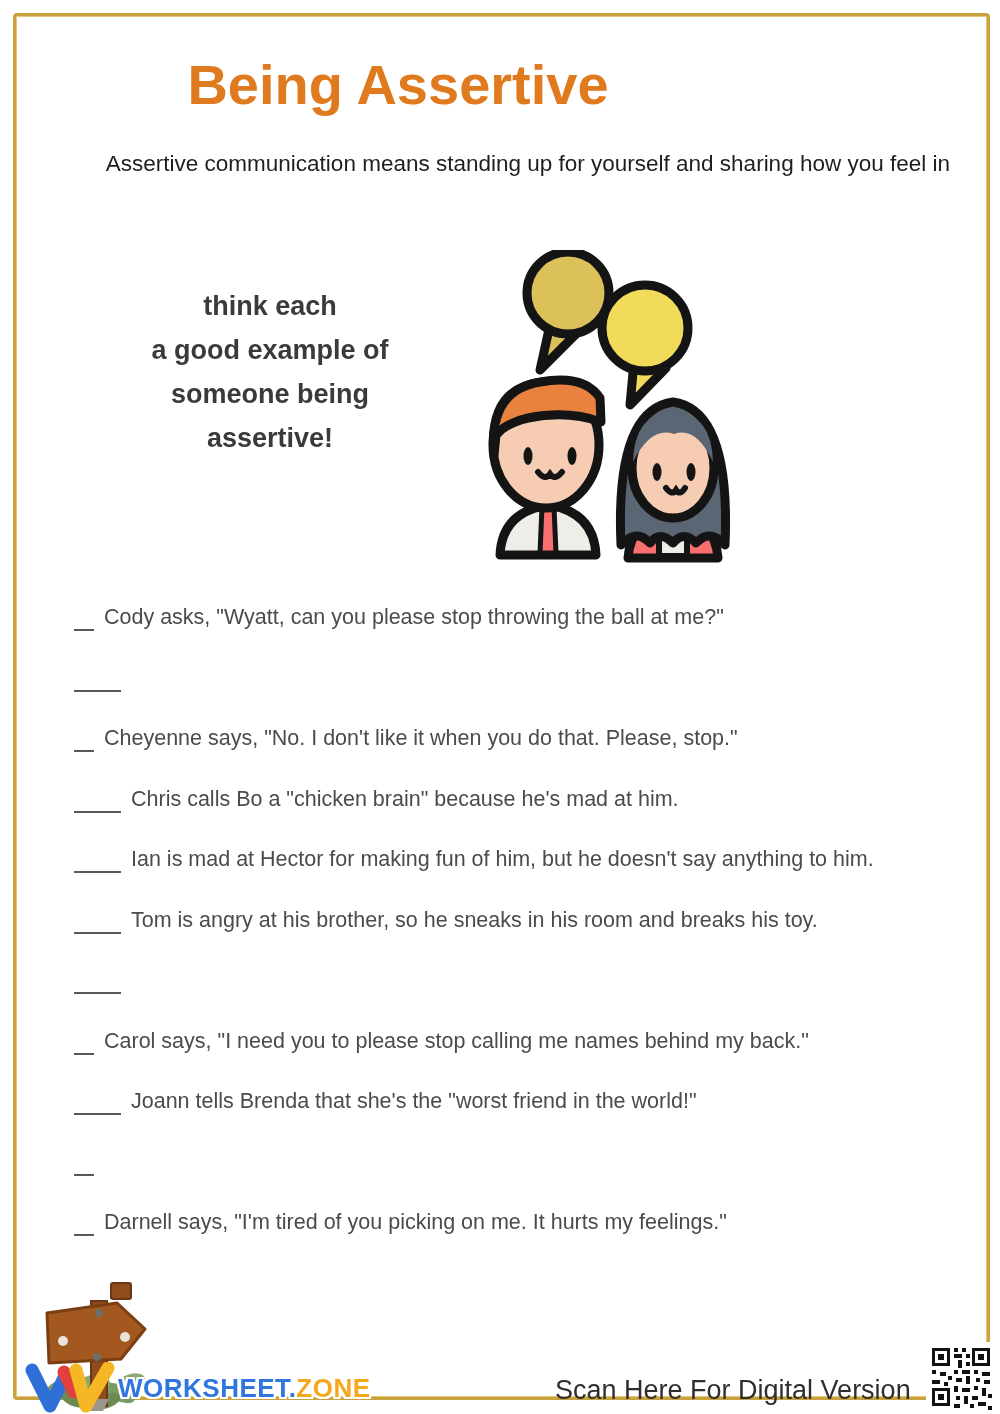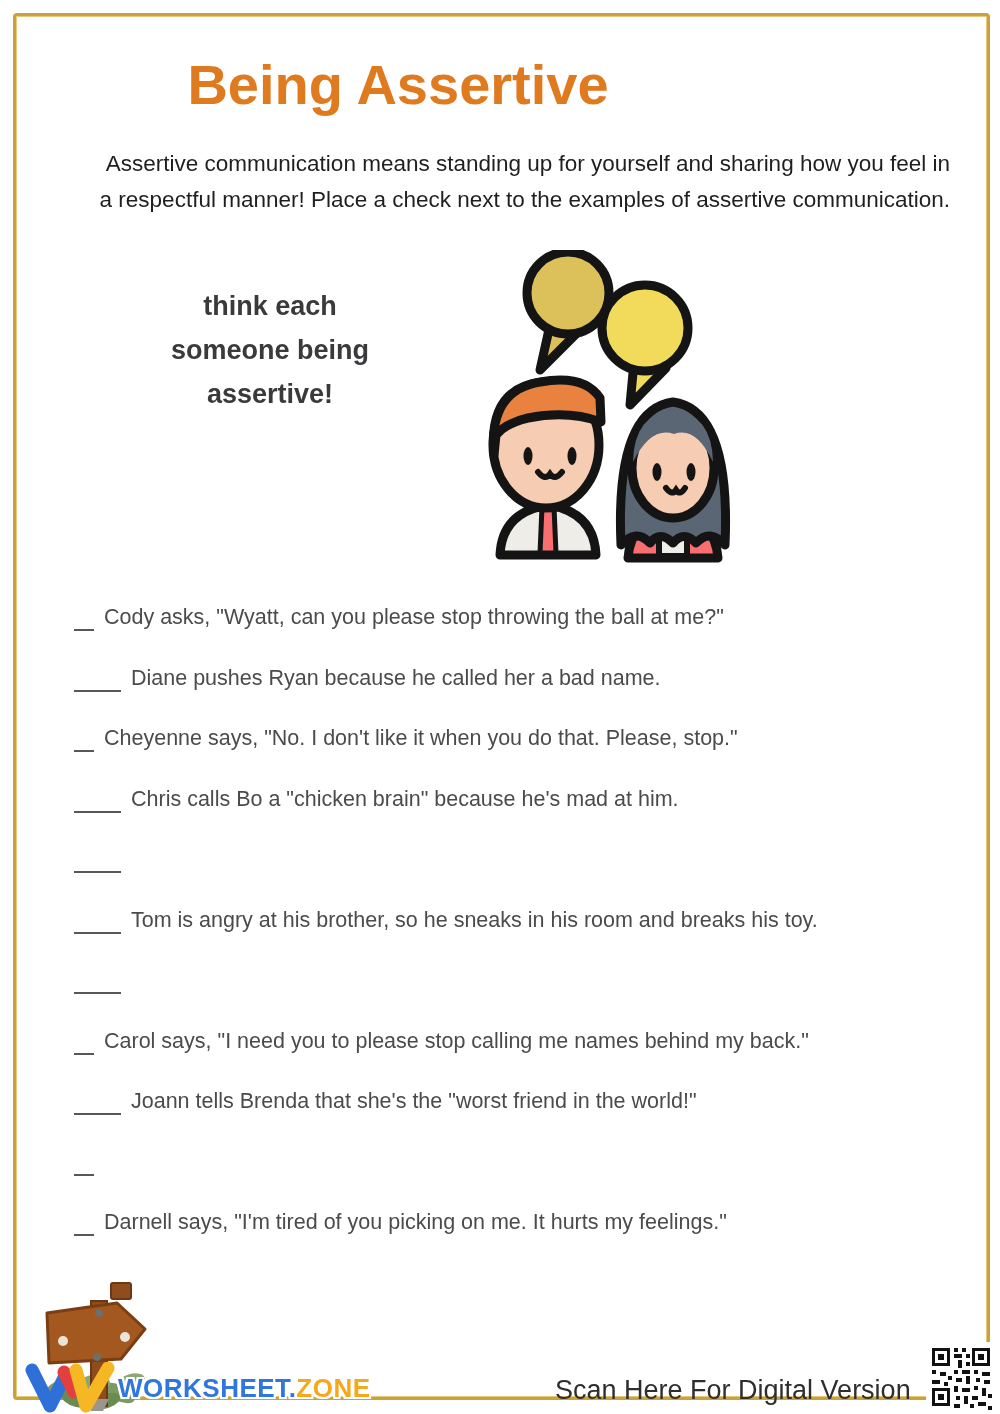--- a/index.html
+++ b/index.html
@@ -61,25 +61,25 @@
 <body>
 
 <div class="frame"></div>
 
 <div class="content">
 
   <div class="title">Being Assertive</div>
 
   <div class="intro">
     <div>Assertive communication means standing up for yourself and sharing how you feel in</div>
-    <div>a respectful manner! Place a check next to the examples of assertive communication.</div>
   </div>
 
   <div class="prompt">
     <div>think each</div>
+    <div>a good example of</div>
     <div>someone being</div>
     <div>assertive!</div>
   </div>
 
   <svg class="illus" viewBox="0 0 310 315" aria-hidden="true">
 
     <g>
       <path d="M62 75 L52 120 L90 82 Z" fill="#DCC05A" stroke="#141414" stroke-width="9" stroke-linejoin="round"></path>
       <circle cx="80" cy="43" r="41" fill="#DCC05A" stroke="#141414" stroke-width="9"></circle>
     </g>
@@ -107,27 +107,27 @@
       <path d="M145 212 Q146 164 185 160 Q224 164 225 212 Q208 176 186 184 Q163 176 145 212 Z" fill="#5A6673"></path>
       <ellipse cx="169" cy="222" rx="4.5" ry="9" fill="#141414"></ellipse>
       <ellipse cx="203" cy="222" rx="4.5" ry="9" fill="#141414"></ellipse>
       <path d="M178 238 Q184 246 188 240 Q192 246 197 238" fill="none" stroke="#141414" stroke-width="6" stroke-linecap="round"></path>
     </g>
   </svg>
 
   <div class="statements">
   <div class="statement"><span class="blank blank-short"></span><span class="stmt-text">Cody asks, "Wyatt, can you please stop throwing the ball at me?"</span></div>
 
-  <div class="statement"><span class="blank blank-long"></span><span class="stmt-text">Diane pushes Ryan because he called her a bad name.</span></div>
+  <div class="statement"><span class="blank blank-long"></span></div>
 
   <div class="statement"><span class="blank blank-short"></span><span class="stmt-text">Cheyenne says, "No. I don't like it when you do that. Please, stop."</span></div>
 
   <div class="statement"><span class="blank blank-long"></span><span class="stmt-text">Chris calls Bo a "chicken brain" because he's mad at him.</span></div>
 
-  <div class="statement"><span class="blank blank-long"></span></div>
+  <div class="statement"><span class="blank blank-long"></span><span class="stmt-text">Ian is mad at Hector for making fun of him, but he doesn't say anything to him.</span></div>
 
   <div class="statement"><span class="blank blank-long"></span><span class="stmt-text">Tom is angry at his brother, so he sneaks in his room and breaks his toy.</span></div>
 
   <div class="statement"><span class="blank blank-long"></span></div>
 
   <div class="statement"><span class="blank blank-short"></span><span class="stmt-text">Carol says, "I need you to please stop calling me names behind my back."</span></div>
 
   <div class="statement"><span class="blank blank-long"></span><span class="stmt-text">Joann tells Brenda that she's the "worst friend in the world!"</span></div>
 
   <div class="statement"><span class="blank blank-short"></span></div>

